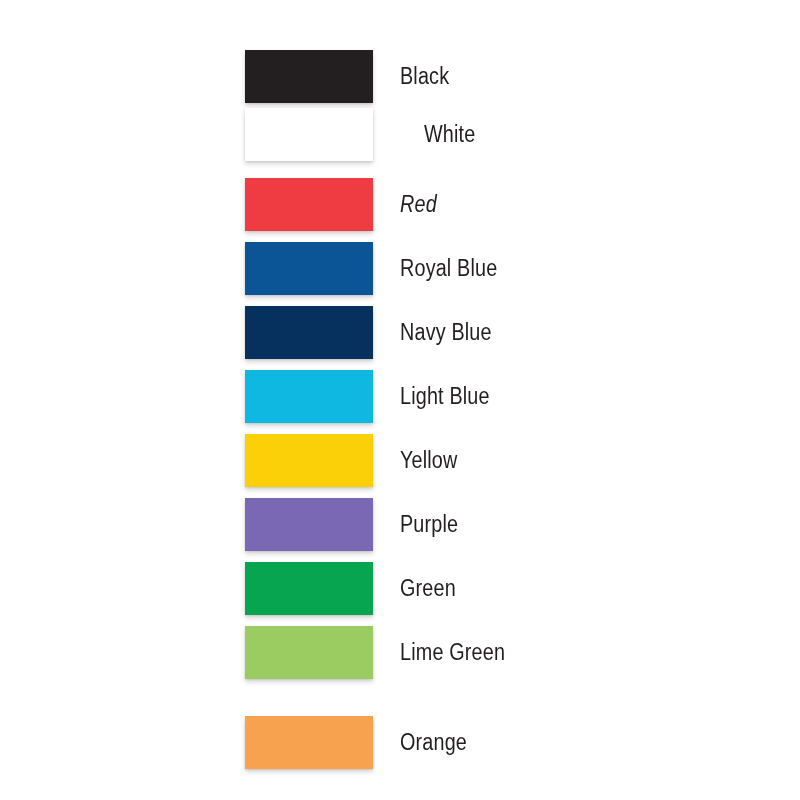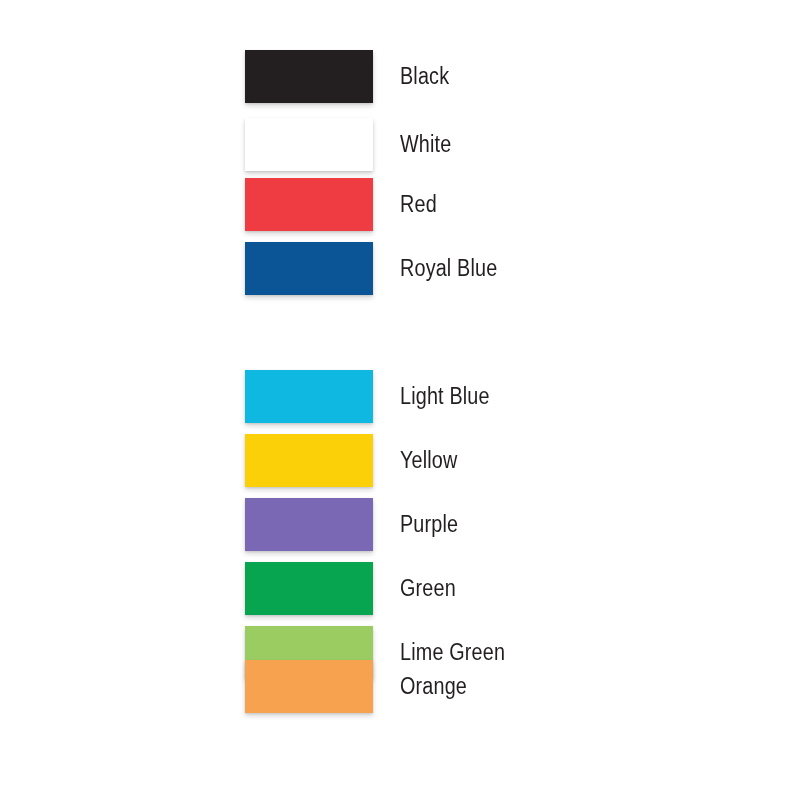--- a/index.html
+++ b/index.html
@@ -50,31 +50,35 @@
   }
 </style>
 </head>
 <body>
 
 <div id="palette" style="background: rgb(255, 255, 255);">
     <div class="swatch-row" style="top: 50px; left: 245px;">
       <div class="swatch-chip" style="background: rgb(35, 31, 32); width: 128px; height: 53px;"></div>
       <div class="swatch-label" style="color: rgb(35, 31, 32);">Black</div>
     </div>
-    <div class="swatch-row" style="top: 118px; left: 245px;">
+    <div class="swatch-row" style="top: 108px; left: 245px; gap: 24px;">
       <div class="swatch-chip" style="background: rgb(255, 255, 255); width: 128px; height: 53px;"></div>
       <div class="swatch-label" style="color: rgb(35, 31, 32);">White</div>
     </div>
-    <div class="swatch-row" style="top: 178px; left: 245px;">
+    <div class="swatch-row" style="top: 178px; left: 245px; font-style: italic;">
       <div class="swatch-chip" style="background: rgb(239, 59, 66); width: 128px; height: 53px;"></div>
       <div class="swatch-label" style="color: rgb(35, 31, 32);">Red</div>
     </div>
     <div class="swatch-row" style="top: 242px; left: 245px; text-align: center;">
       <div class="swatch-chip" style="background: rgb(11, 84, 150); width: 128px; height: 53px;"></div>
       <div class="swatch-label" style="color: rgb(35, 31, 32);">Royal Blue</div>
+    </div>
+    <div class="swatch-row" style="top: 306px; left: 245px;">
+      <div class="swatch-chip" style="background: rgb(6, 48, 94); width: 128px; height: 53px;"></div>
+      <div class="swatch-label" style="color: rgb(35, 31, 32);">Navy Blue</div>
     </div>
     <div class="swatch-row" style="top: 434px; left: 245px;">
       <div class="swatch-chip" style="background: rgb(251, 208, 9); width: 128px; height: 53px;"></div>
       <div class="swatch-label" style="color: rgb(35, 31, 32);">Yellow</div>
     </div>
     <div class="swatch-row" style="top: 370px; left: 245px;">
       <div class="swatch-chip" style="background: rgb(15, 184, 224); width: 128px; height: 53px;"></div>
       <div class="swatch-label" style="color: rgb(35, 31, 32);">Light Blue</div>
     </div>
     <div class="swatch-row" style="top: 562px; left: 245px;">
@@ -82,17 +86,17 @@
       <div class="swatch-label" style="color: rgb(35, 31, 32);">Green</div>
     </div>
     <div class="swatch-row" style="top: 498px; left: 245px;">
       <div class="swatch-chip" style="background: rgb(123, 104, 180); width: 128px; height: 53px;"></div>
       <div class="swatch-label" style="color: rgb(35, 31, 32);">Purple</div>
     </div>
     <div class="swatch-row" style="top: 626px; left: 245px; justify-content: space-between;">
       <div class="swatch-chip" style="background: rgb(154, 204, 98); width: 128px; height: 53px;"></div>
       <div class="swatch-label" style="color: rgb(35, 31, 32);">Lime Green</div>
     </div>
-    <div class="swatch-row" style="top: 660px; left: 245px;">
+    <div class="swatch-row" style="top: 716px; left: 245px;">
       <div class="swatch-chip" style="background: rgb(246, 162, 79); width: 128px; height: 53px;"></div>
       <div class="swatch-label" style="color: rgb(35, 31, 32);">Orange</div>
     </div>
   </div>
 
 </body></html>

